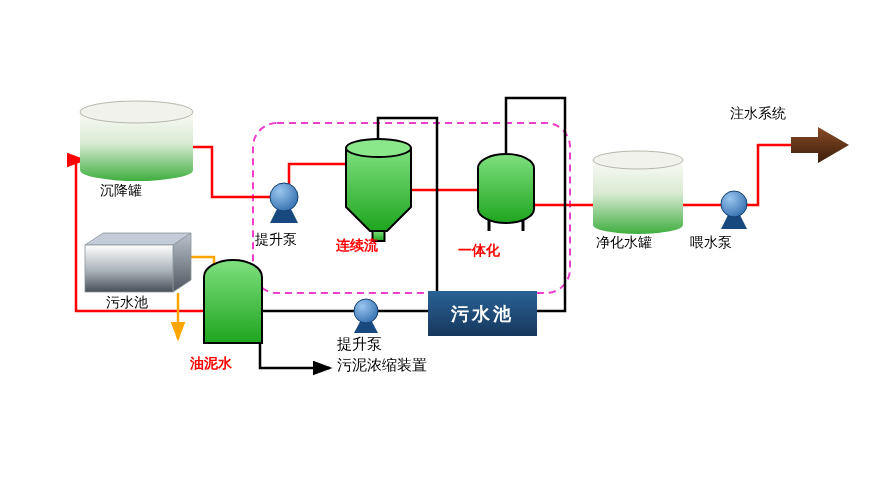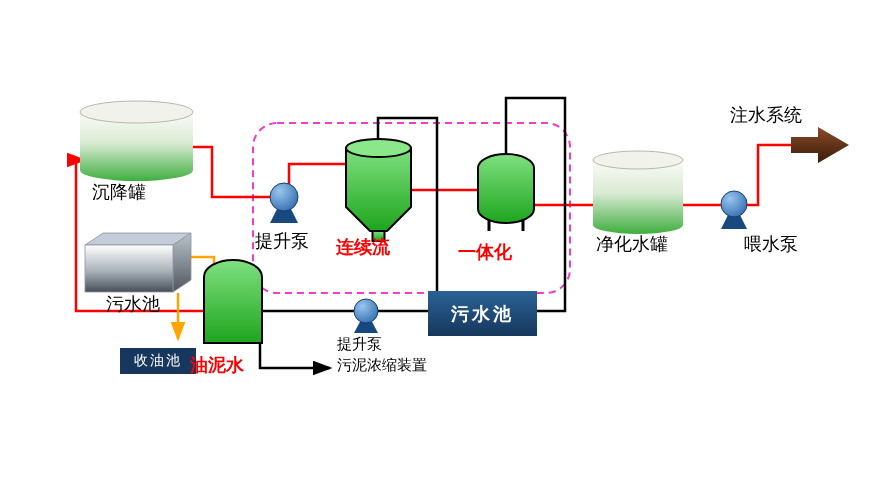--- a/index.html
+++ b/index.html
@@ -1,36 +1,36 @@
 <!DOCTYPE html>
 <html><head>
 <meta charset="utf-8">
 <style>
   * { margin:0; padding:0; box-sizing:border-box; }
   html,body { background:#ffffff; }
   body { font-family:"Liberation Sans","DejaVu Sans",sans-serif; }
   .canvas { position:relative; width:879px; height:500px; background:#ffffff; overflow:hidden; }
   .canvas svg { position:absolute; left:0; top:0; }
-  .lbl { position:absolute; font-size:18px; color:#000; white-space:nowrap; line-height:1.15; }
+  .lbl { position:absolute; font-size:14px; color:#000; white-space:nowrap; line-height:1.15; }
   .lbl.red { color:#ff0000; font-weight:bold; }
   .lbl.small { font-size:15px; }
   .poolbox { position:absolute; display:flex; align-items:center; justify-content:center; color:#ffffff; }
   #box-oil-collection { left:120px; top:348px; width:76px; height:26px; background:#17375e; font-size:14px; letter-spacing:2px; }
   #box-center-pool { left:428px; top:291px; width:109px; height:45px;
      background:linear-gradient(180deg,#2a6295,#16375d); font-size:18px; font-weight:bold; letter-spacing:3px; }
-  #lbl-settling   { left:92px;  top:182px; }
+  #lbl-settling   { left:100px;  top:182px; }
   #lbl-pool-left  { left:106px; top:294px; }
   #lbl-sludgewater{ left:190px; top:355px; }
   #lbl-pump1      { left:255px; top:231px; }
   #lbl-contflow   { left:336px; top:237px; }
   #lbl-integrated { left:458px; top:242px; }
   #lbl-pump2      { left:337px; top:335px; }
   #lbl-device     { left:337px; top:356px;text-align:center; }
   #lbl-purified   { left:596px; top:234px; }
-  #lbl-feedpump   { left:744px; top:234px; }
+  #lbl-feedpump   { left:690px; top:234px; }
   #lbl-injection  { left:730px; top:105px; }
 </style>
 </head>
 <body>
 
 <div class="canvas">
 
   <svg width="879" height="500" viewBox="0 0 879 500">
     <defs>
       <linearGradient id="gCyl" x1="0" y1="0" x2="0" y2="1">
@@ -133,23 +133,20 @@
       <circle cx="366" cy="311" r="12" fill="url(#gPump)" stroke="#14406f" stroke-width="1"></circle>
     </g>
     <g>
       <polygon points="721,229 747,229 738,211 730,211" fill="#17497f"></polygon>
       <circle cx="734" cy="204" r="13" fill="url(#gPump)" stroke="#14406f" stroke-width="1"></circle>
     </g>
 
     <polygon points="791,137 818,137 818,127 849,145 818,163 818,153 791,153" fill="url(#gBrown)"></polygon>
   </svg>
 
-  <div class="poolbox" id="box-oil-collection">
-    <span>收油池</span>
-  </div>
   <div class="poolbox" id="box-center-pool">
     <span>污水池</span>
   </div>
 
   <div class="lbl" id="lbl-settling">沉降罐</div>
   <div class="lbl" id="lbl-pool-left">污水池</div>
   <div class="lbl red" id="lbl-sludgewater">油泥水</div>
   <div class="lbl" id="lbl-pump1">提升泵</div>
   <div class="lbl red" id="lbl-contflow">连续流</div>
   <div class="lbl red" id="lbl-integrated">一体化</div>

